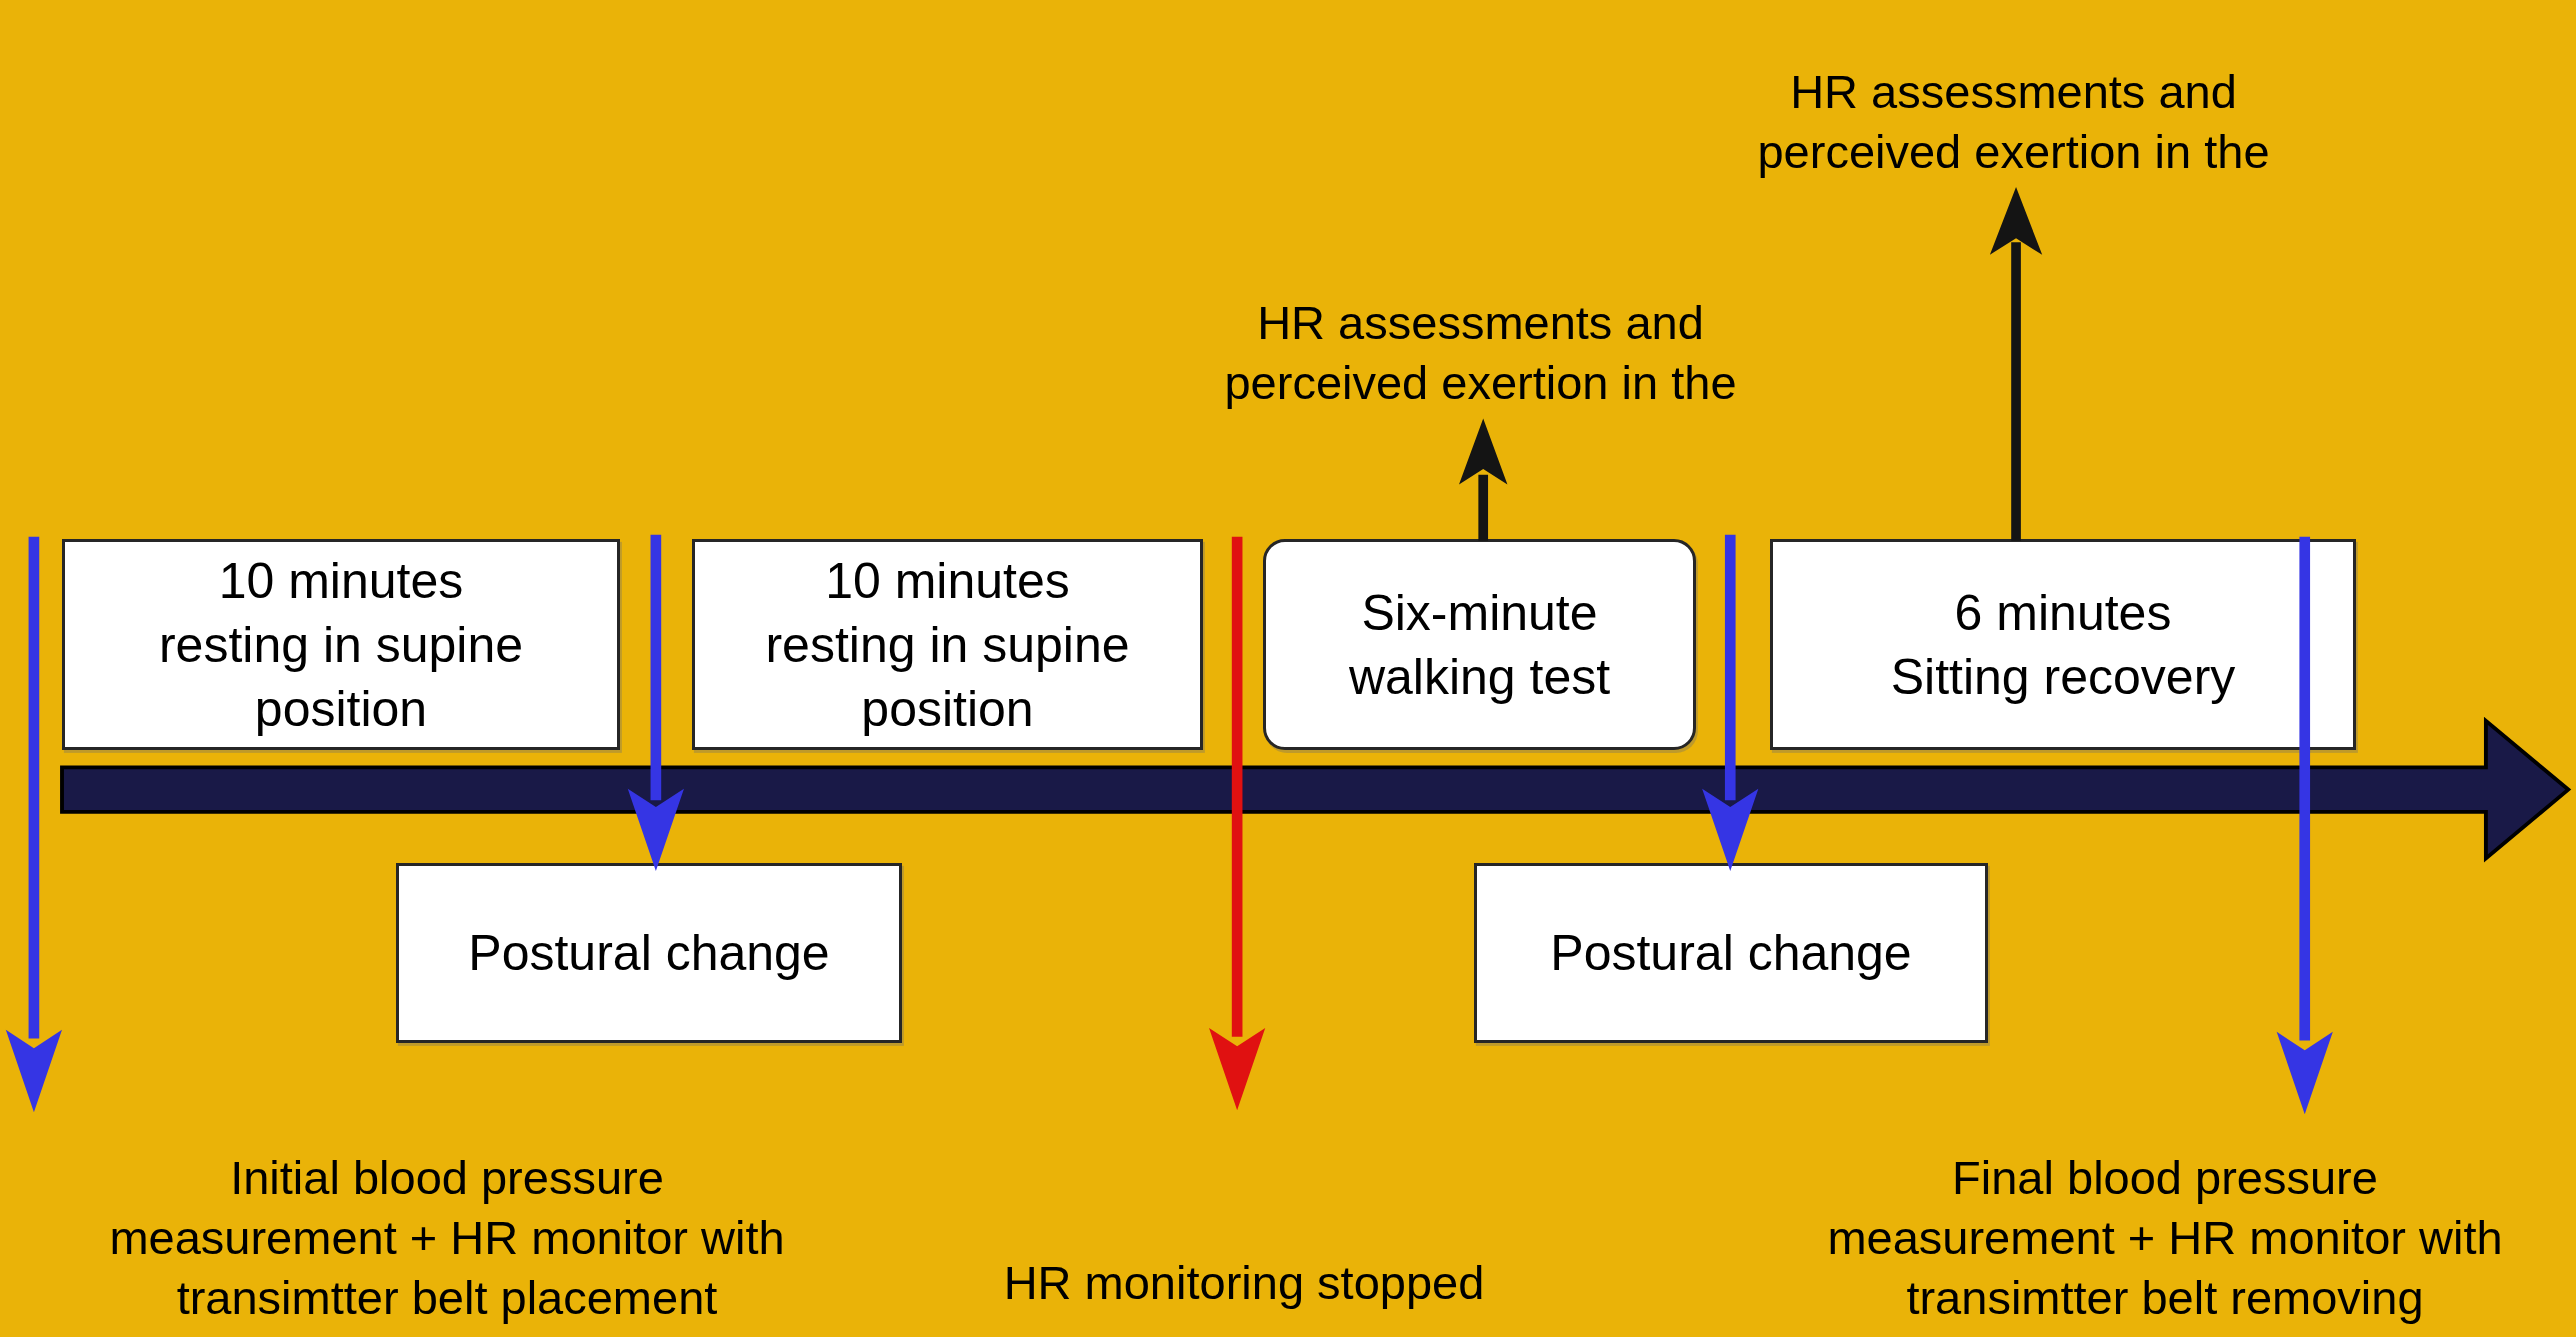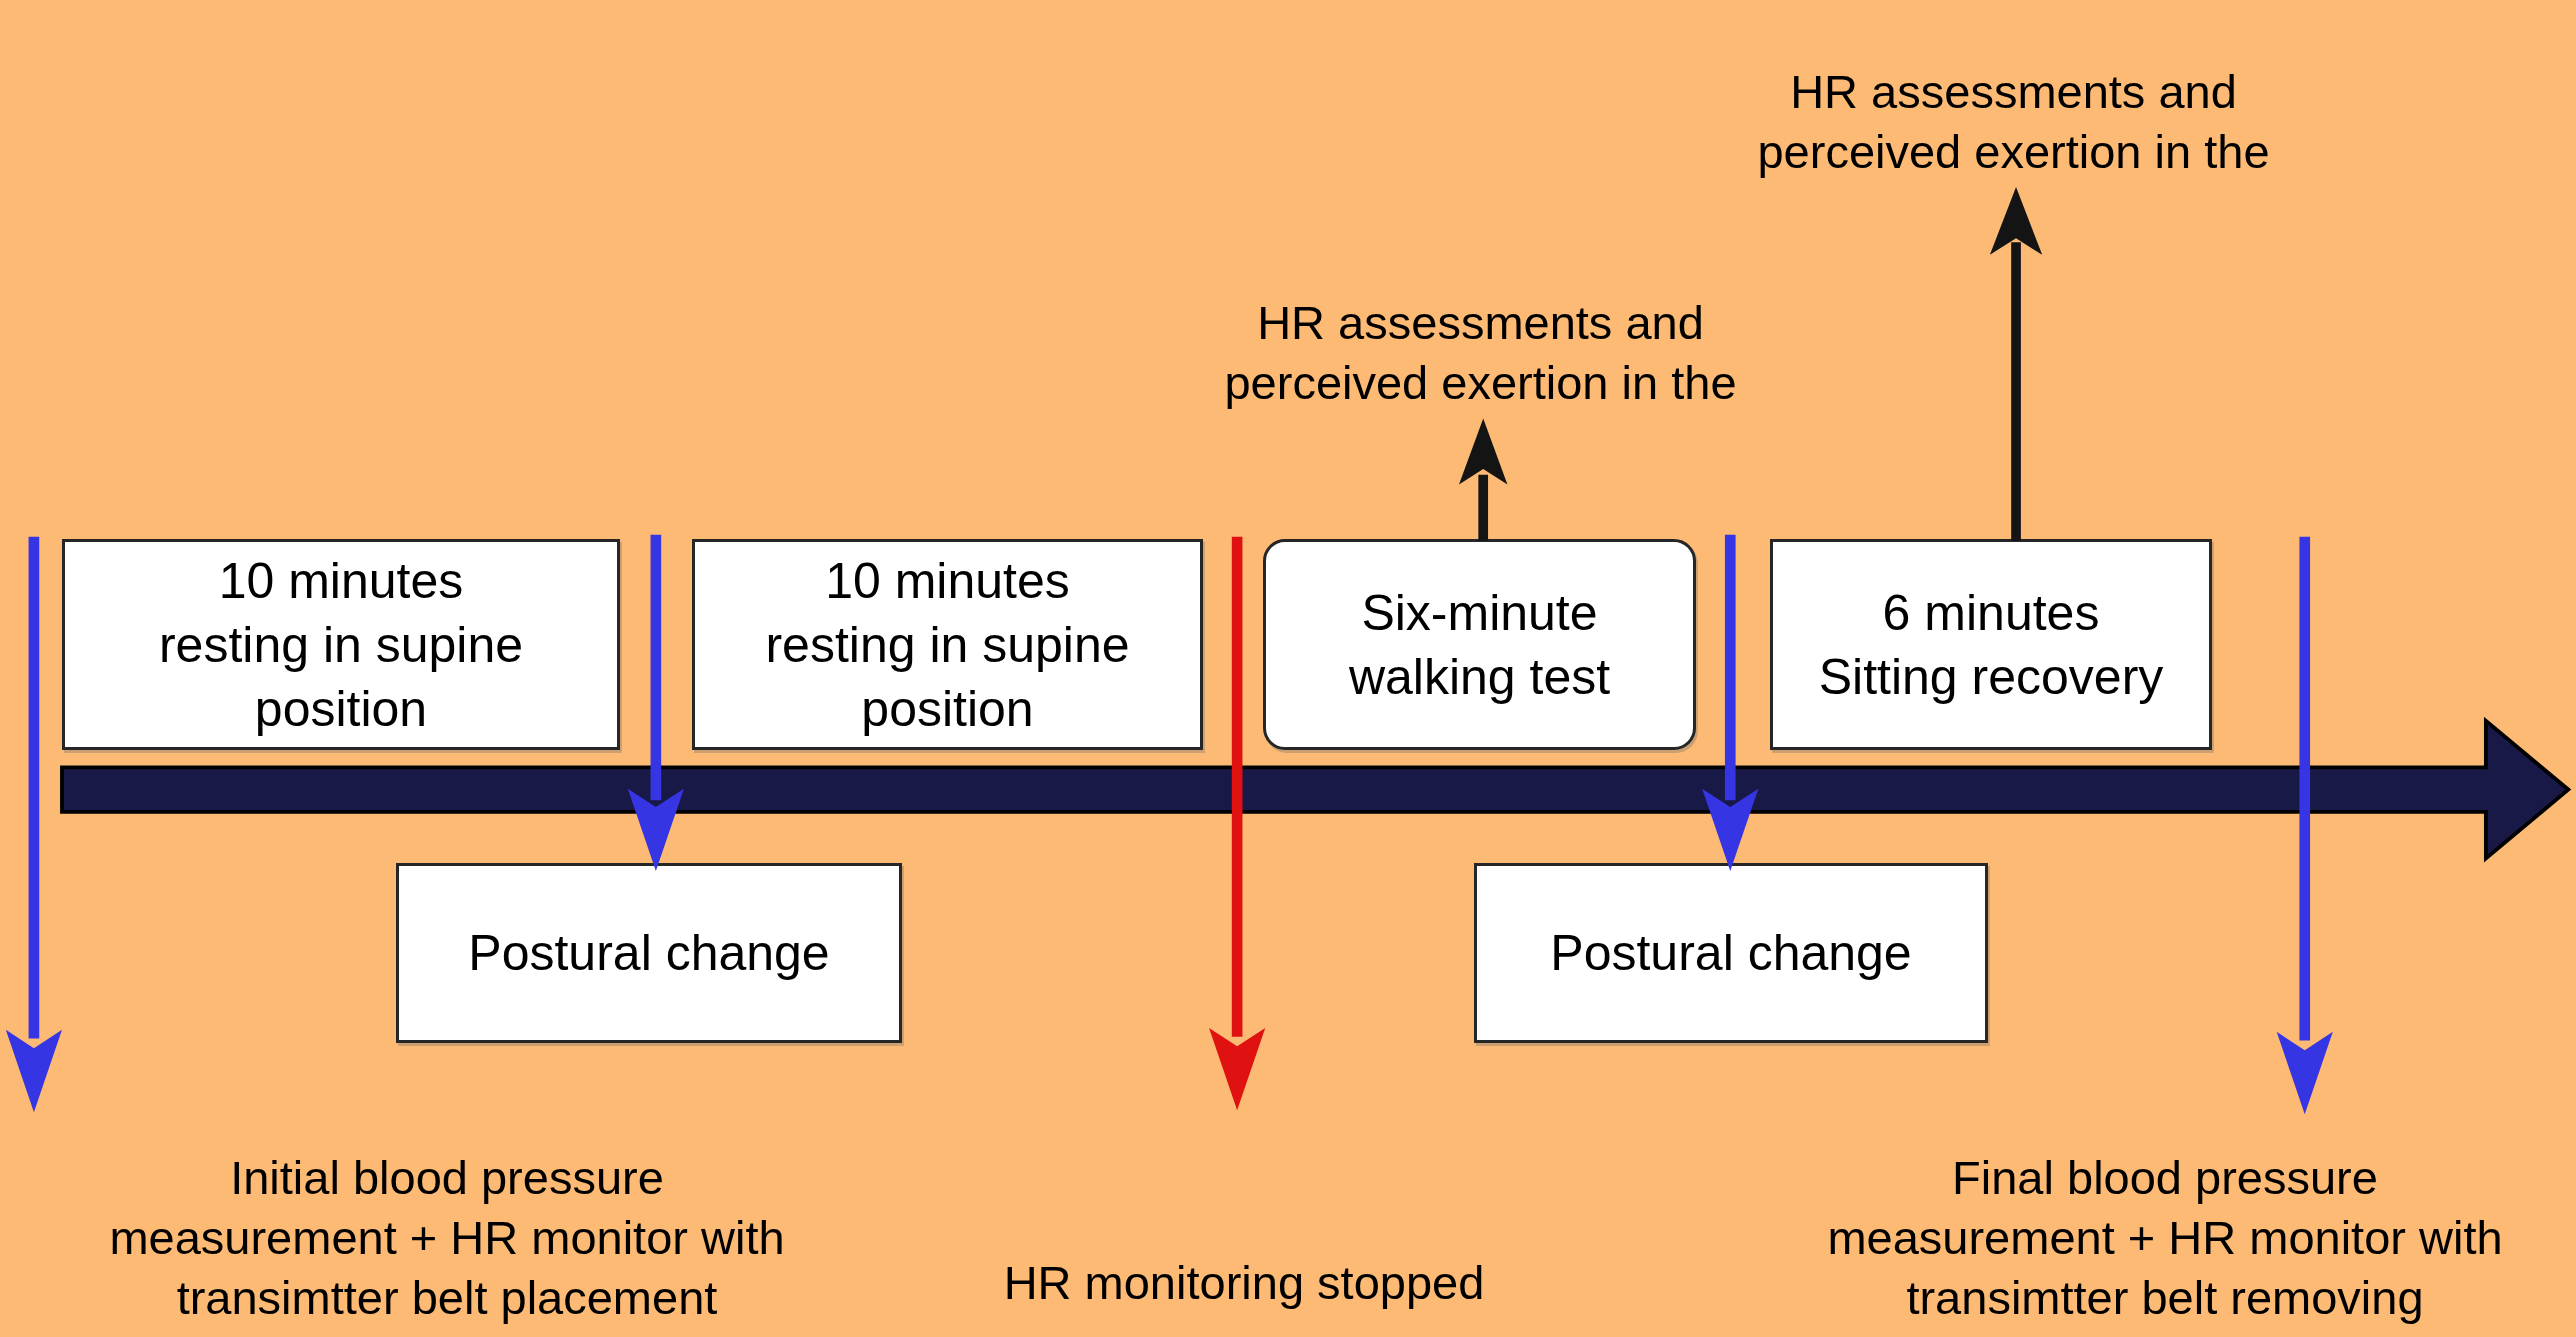--- a/index.html
+++ b/index.html
@@ -1,20 +1,20 @@
 <!DOCTYPE html>
 <html><head>
 <meta charset="utf-8">
 <style>
   html, body { margin: 0; padding: 0; background: #ffffff; }
   #canvas {
     position: relative;
     width: 2576px;
     height: 1338px;
-    background: #fdba74;
+    background: #eab308;
     font-family: "Liberation Sans", sans-serif;
     color: #000000;
     overflow: hidden;
   }
   * { box-sizing: border-box; }
   .box {
     position: absolute;
     background: #ffffff;
     border: 3.9px solid #262626;
     box-shadow: 1.9px 2.9px 0 rgba(110,110,110,0.35);
@@ -36,21 +36,21 @@
   .note .rich-line { white-space: nowrap; }
   sup {
     font-size: 58%;
     line-height: 0;
     position: relative;
     top: -0.5em;
   }
   #box-rest1     { left: 62px;   top: 539px; width: 558px; height: 211px; }
   #box-rest2     { left: 692px;  top: 539px; width: 511px; height: 211px; }
   #box-walk      { left: 1263px; top: 539px; width: 433px; height: 211px; border-radius: 22px; }
-  #box-recovery  { left: 1770px; top: 539px; width: 442px; height: 211px; }
+  #box-recovery  { left: 1770px; top: 539px; width: 586px; height: 211px; }
   #box-postural1 { left: 396px;  top: 863px; width: 506px; height: 180px; }
   #box-postural2 { left: 1474px; top: 863px; width: 514px; height: 180px; }
   #note-recovery-hr { left: 1626px; top: 1.9px;    width: 775px; }
   #note-walk-hr     { left: 1093px; top: 233px;  width: 775px; }
   #note-initial     { left: 16px;    top: 1148px; width: 862px; }
   #note-stopped     { left: 905px;  top: 1217px; width: 678px; margin-top: 36px; }
   #note-final       { left: 1729px; top: 1148px; width: 872px; }
   svg.overlay {
     position: absolute;
     left: 0; top: 0;

